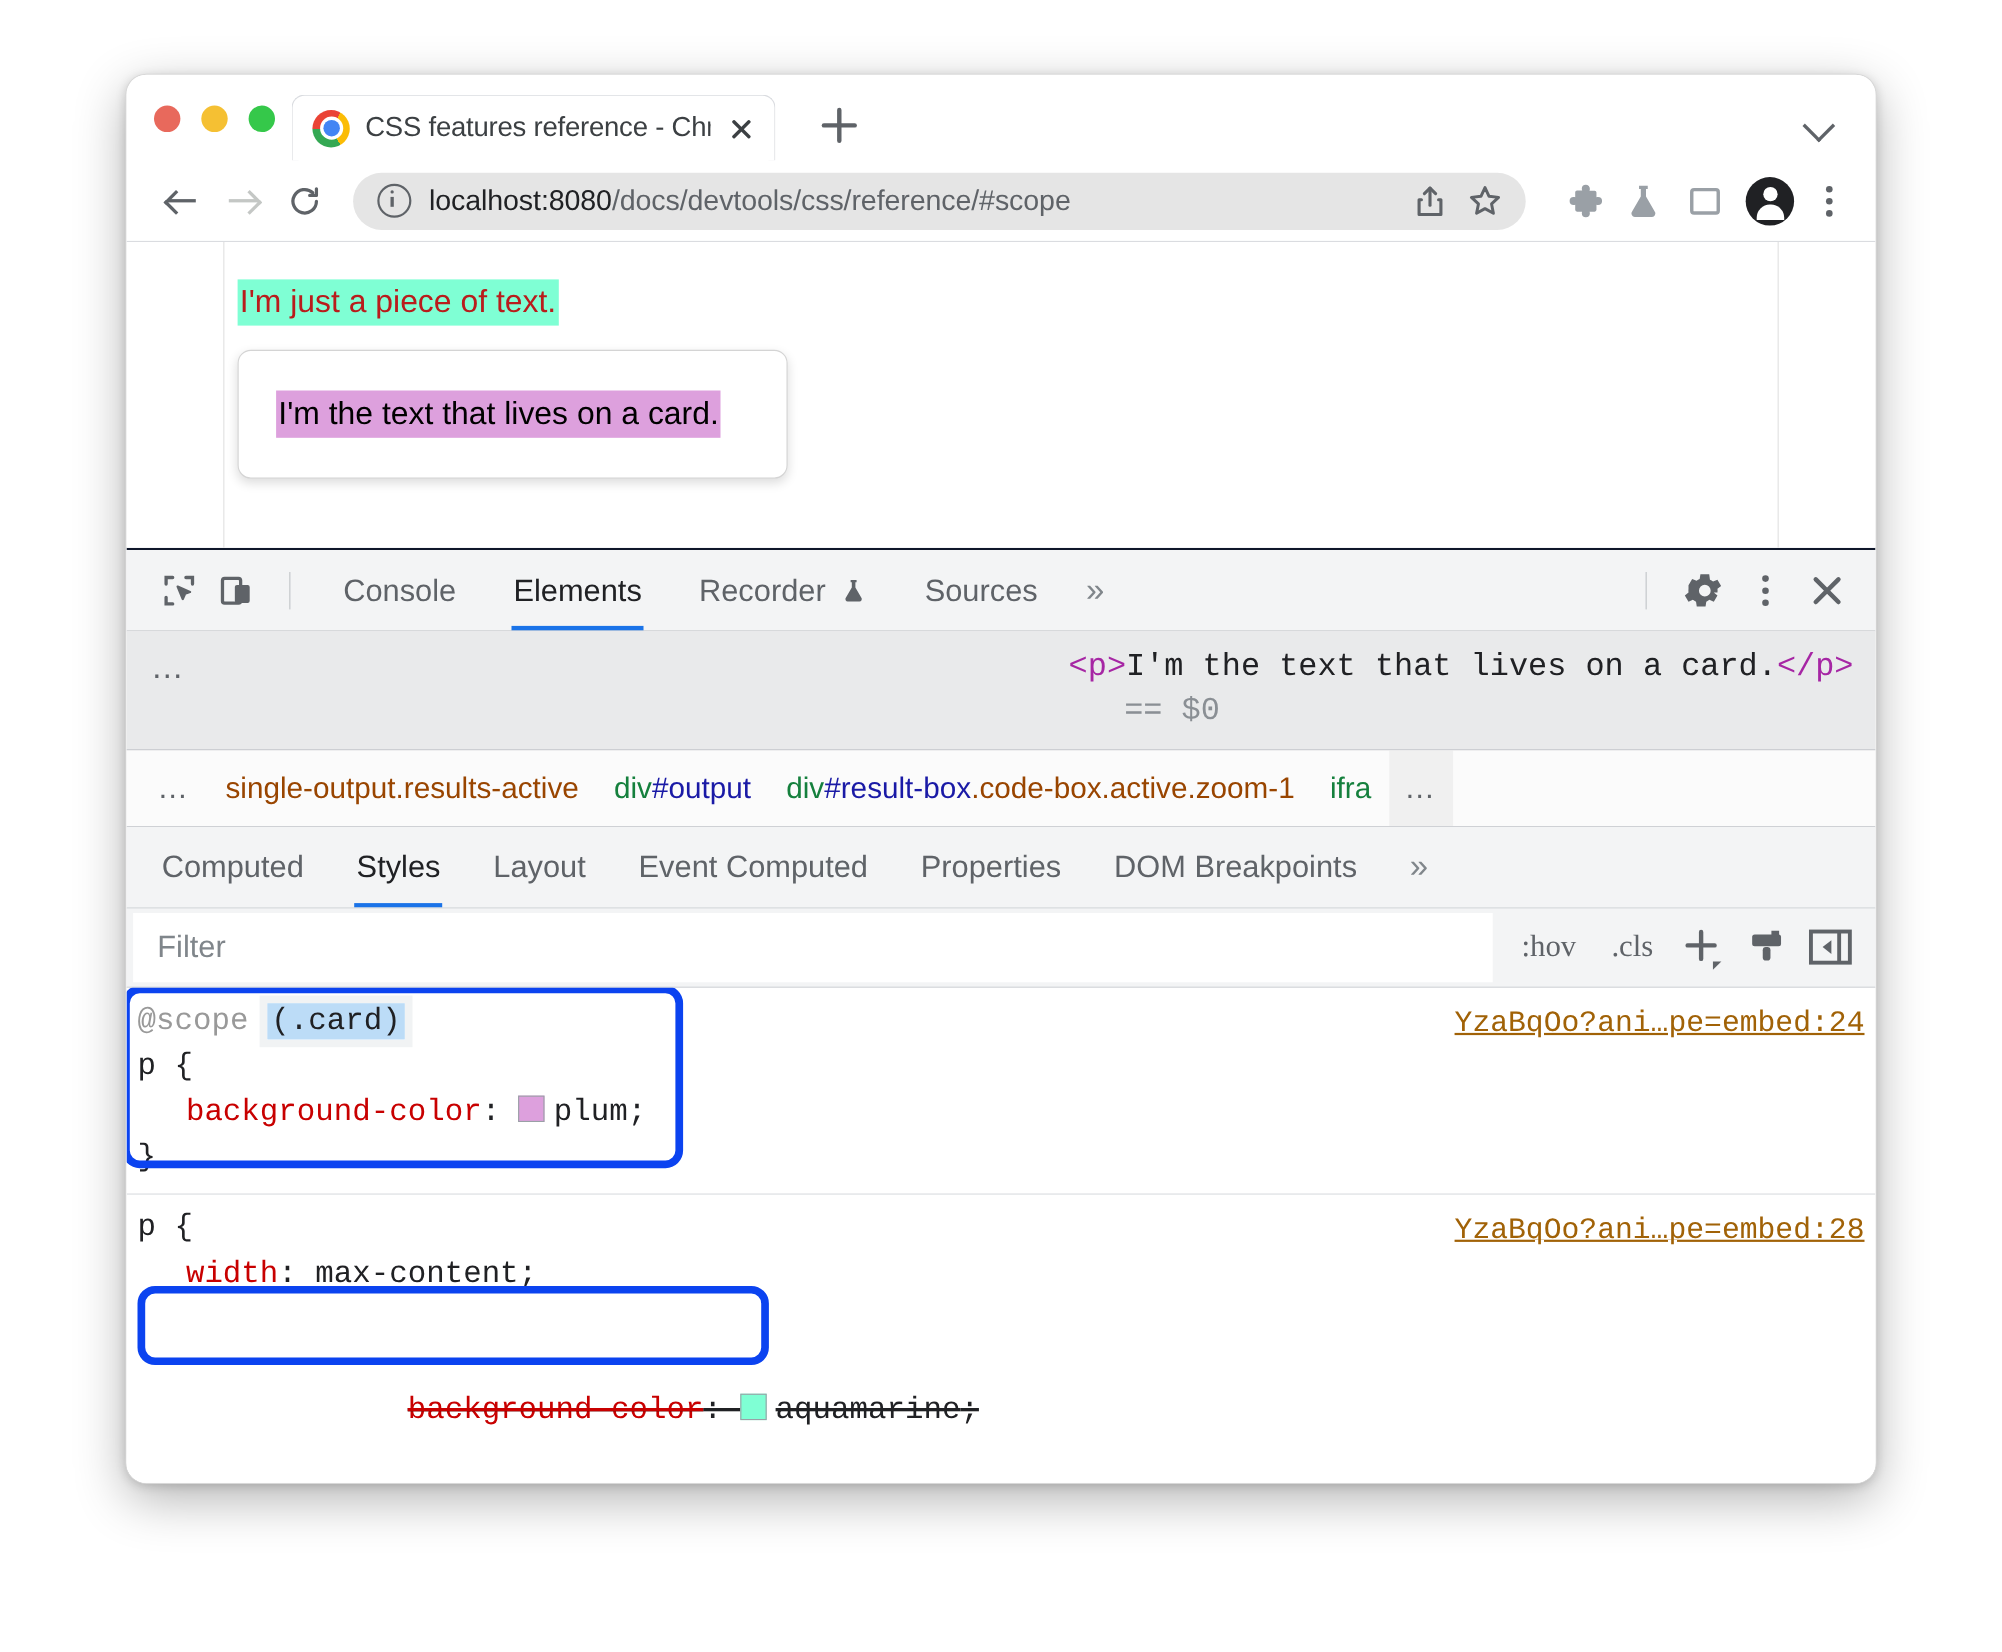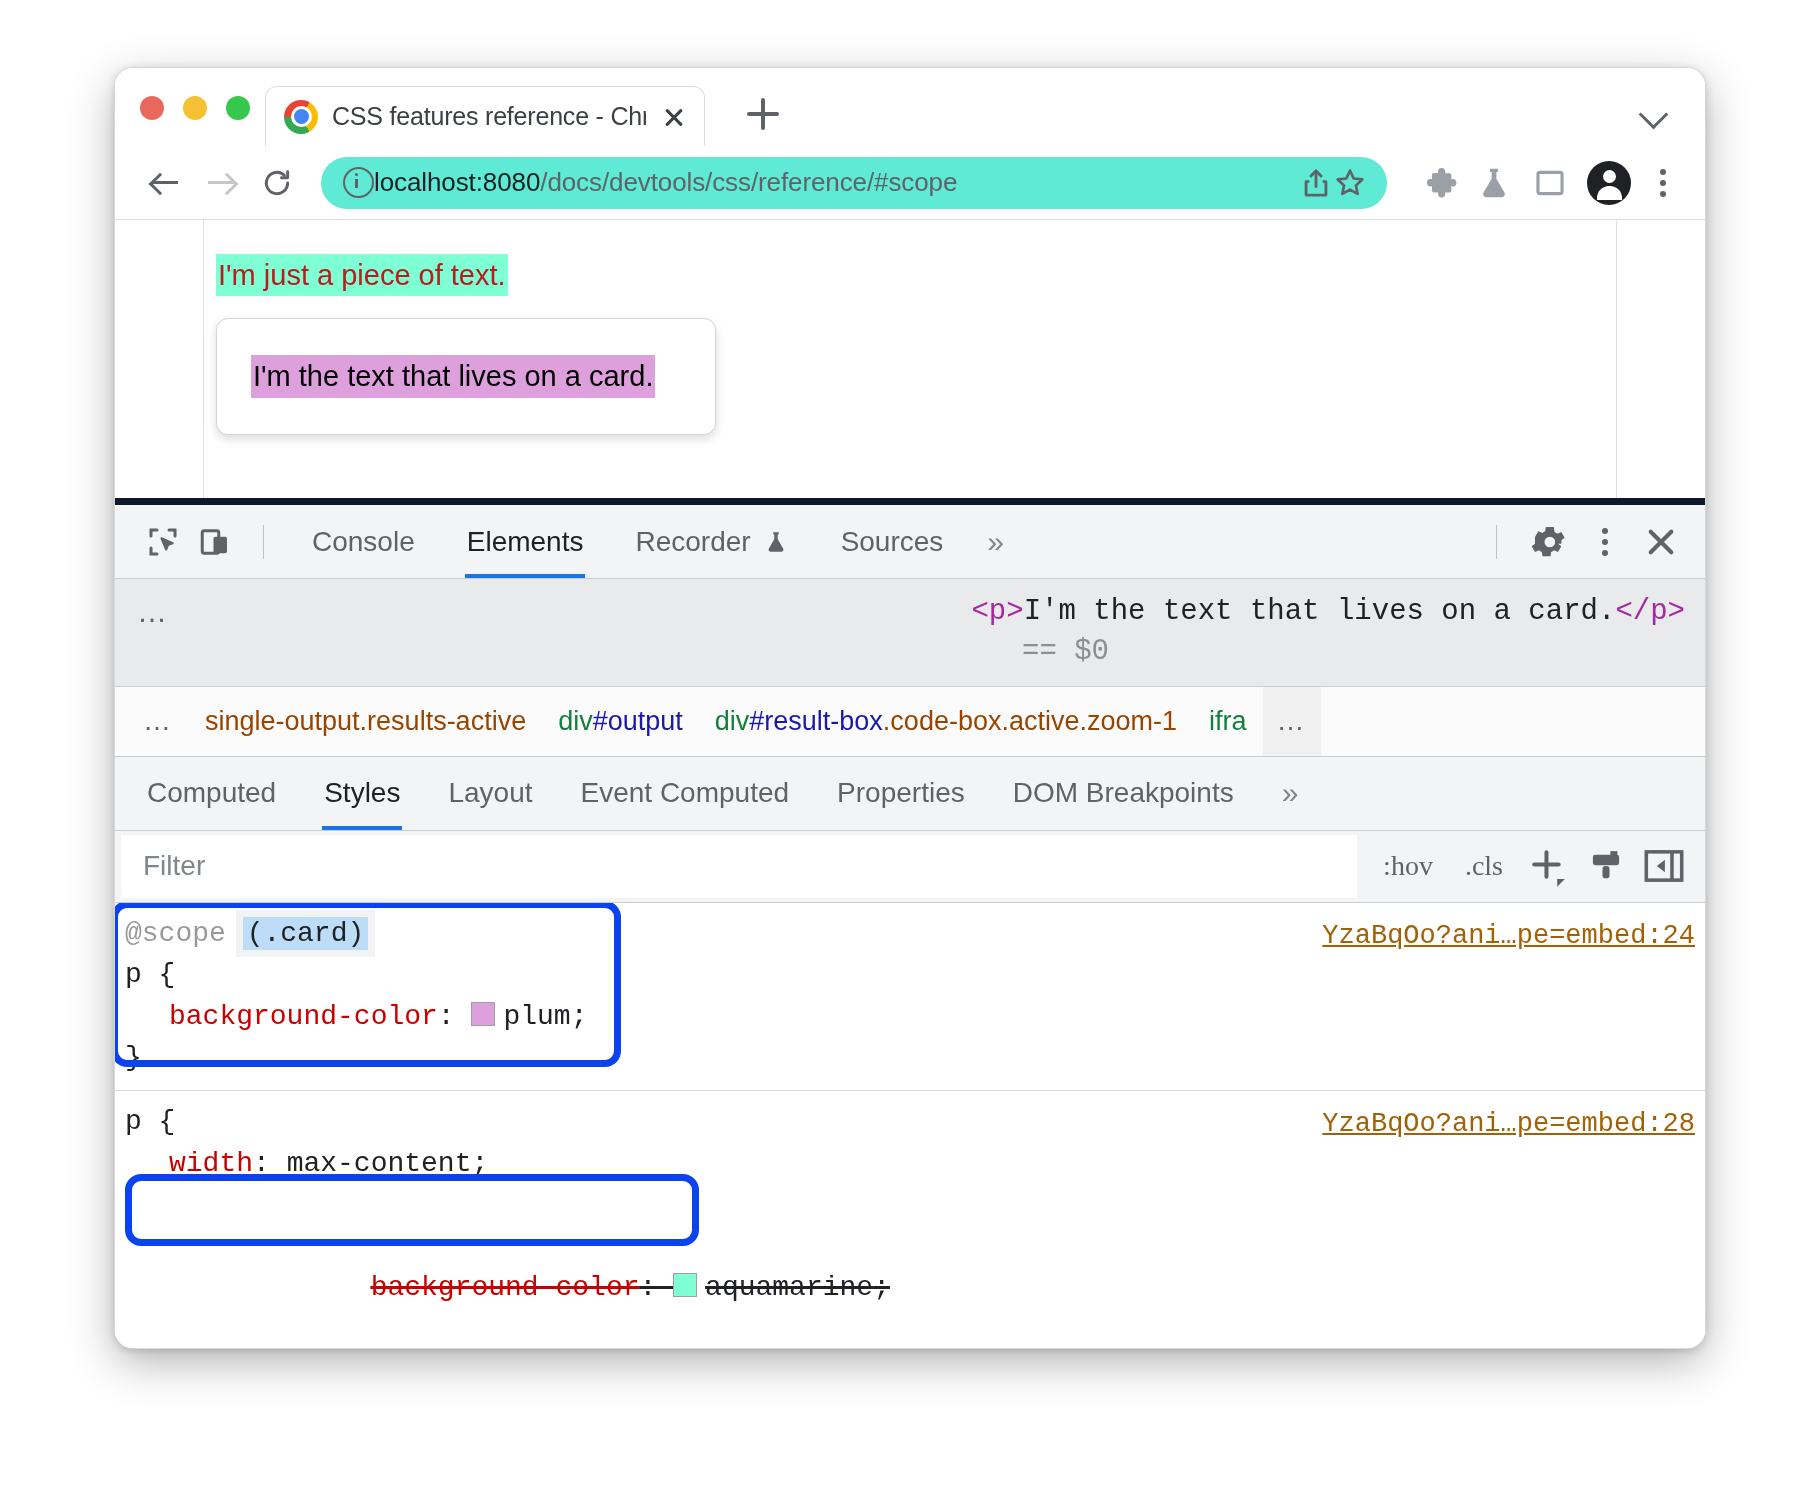--- a/index.html
+++ b/index.html
@@ -163,27 +163,28 @@
   .arrow-right::after {
     content:""; position:absolute; left:13px; top:8px; width:13px; height:13px;
     border-right:3px solid #c4c7c5; border-top:3px solid #c4c7c5; transform: rotate(45deg);
   }
   .reload { width: 32px; height: 32px; position: relative; }
   .reload svg { display:block; }
 
   .omnibox {
     flex: 1 1 auto;
     height: 52px;
-    background: #5eead4;
+    background: #e5e5e5;
     border-radius: 26px;
     margin: 0 18px 0 16px;
     display: flex;
     align-items: center;
     padding: 0 20px 0 22px;
     box-sizing: border-box;
+    gap: 16px;
     min-width: 0;
   }
   .info-icon {
     width: 27px; height: 27px; border-radius: 50%;
     border: 2.5px solid #5f6368;
     position: relative; flex: 0 0 auto;
   }
   .info-icon::before {
     content: ""; position: absolute; left: 10px; top: 4px;
     width: 3px; height: 3px; background: #5f6368; border-radius: 50%;
@@ -275,21 +276,21 @@
     line-height: 1.32;
     padding: 2px 2px;
   }
 
   
   .devtools {
     flex: 1 1 auto;
     display: flex;
     flex-direction: column;
     background: #ffffff;
-    border-top: 7px solid #0f172a;
+    border-top: 2px solid #0f172a;
     min-height: 0;
   }
   .dt-toolbar {
     height: 74px;
     flex: 0 0 auto;
     background: #f3f4f5;
     border-bottom: 1px solid #cacdd1;
     display: flex;
     align-items: center;
     padding: 0 18px 0 22px;

